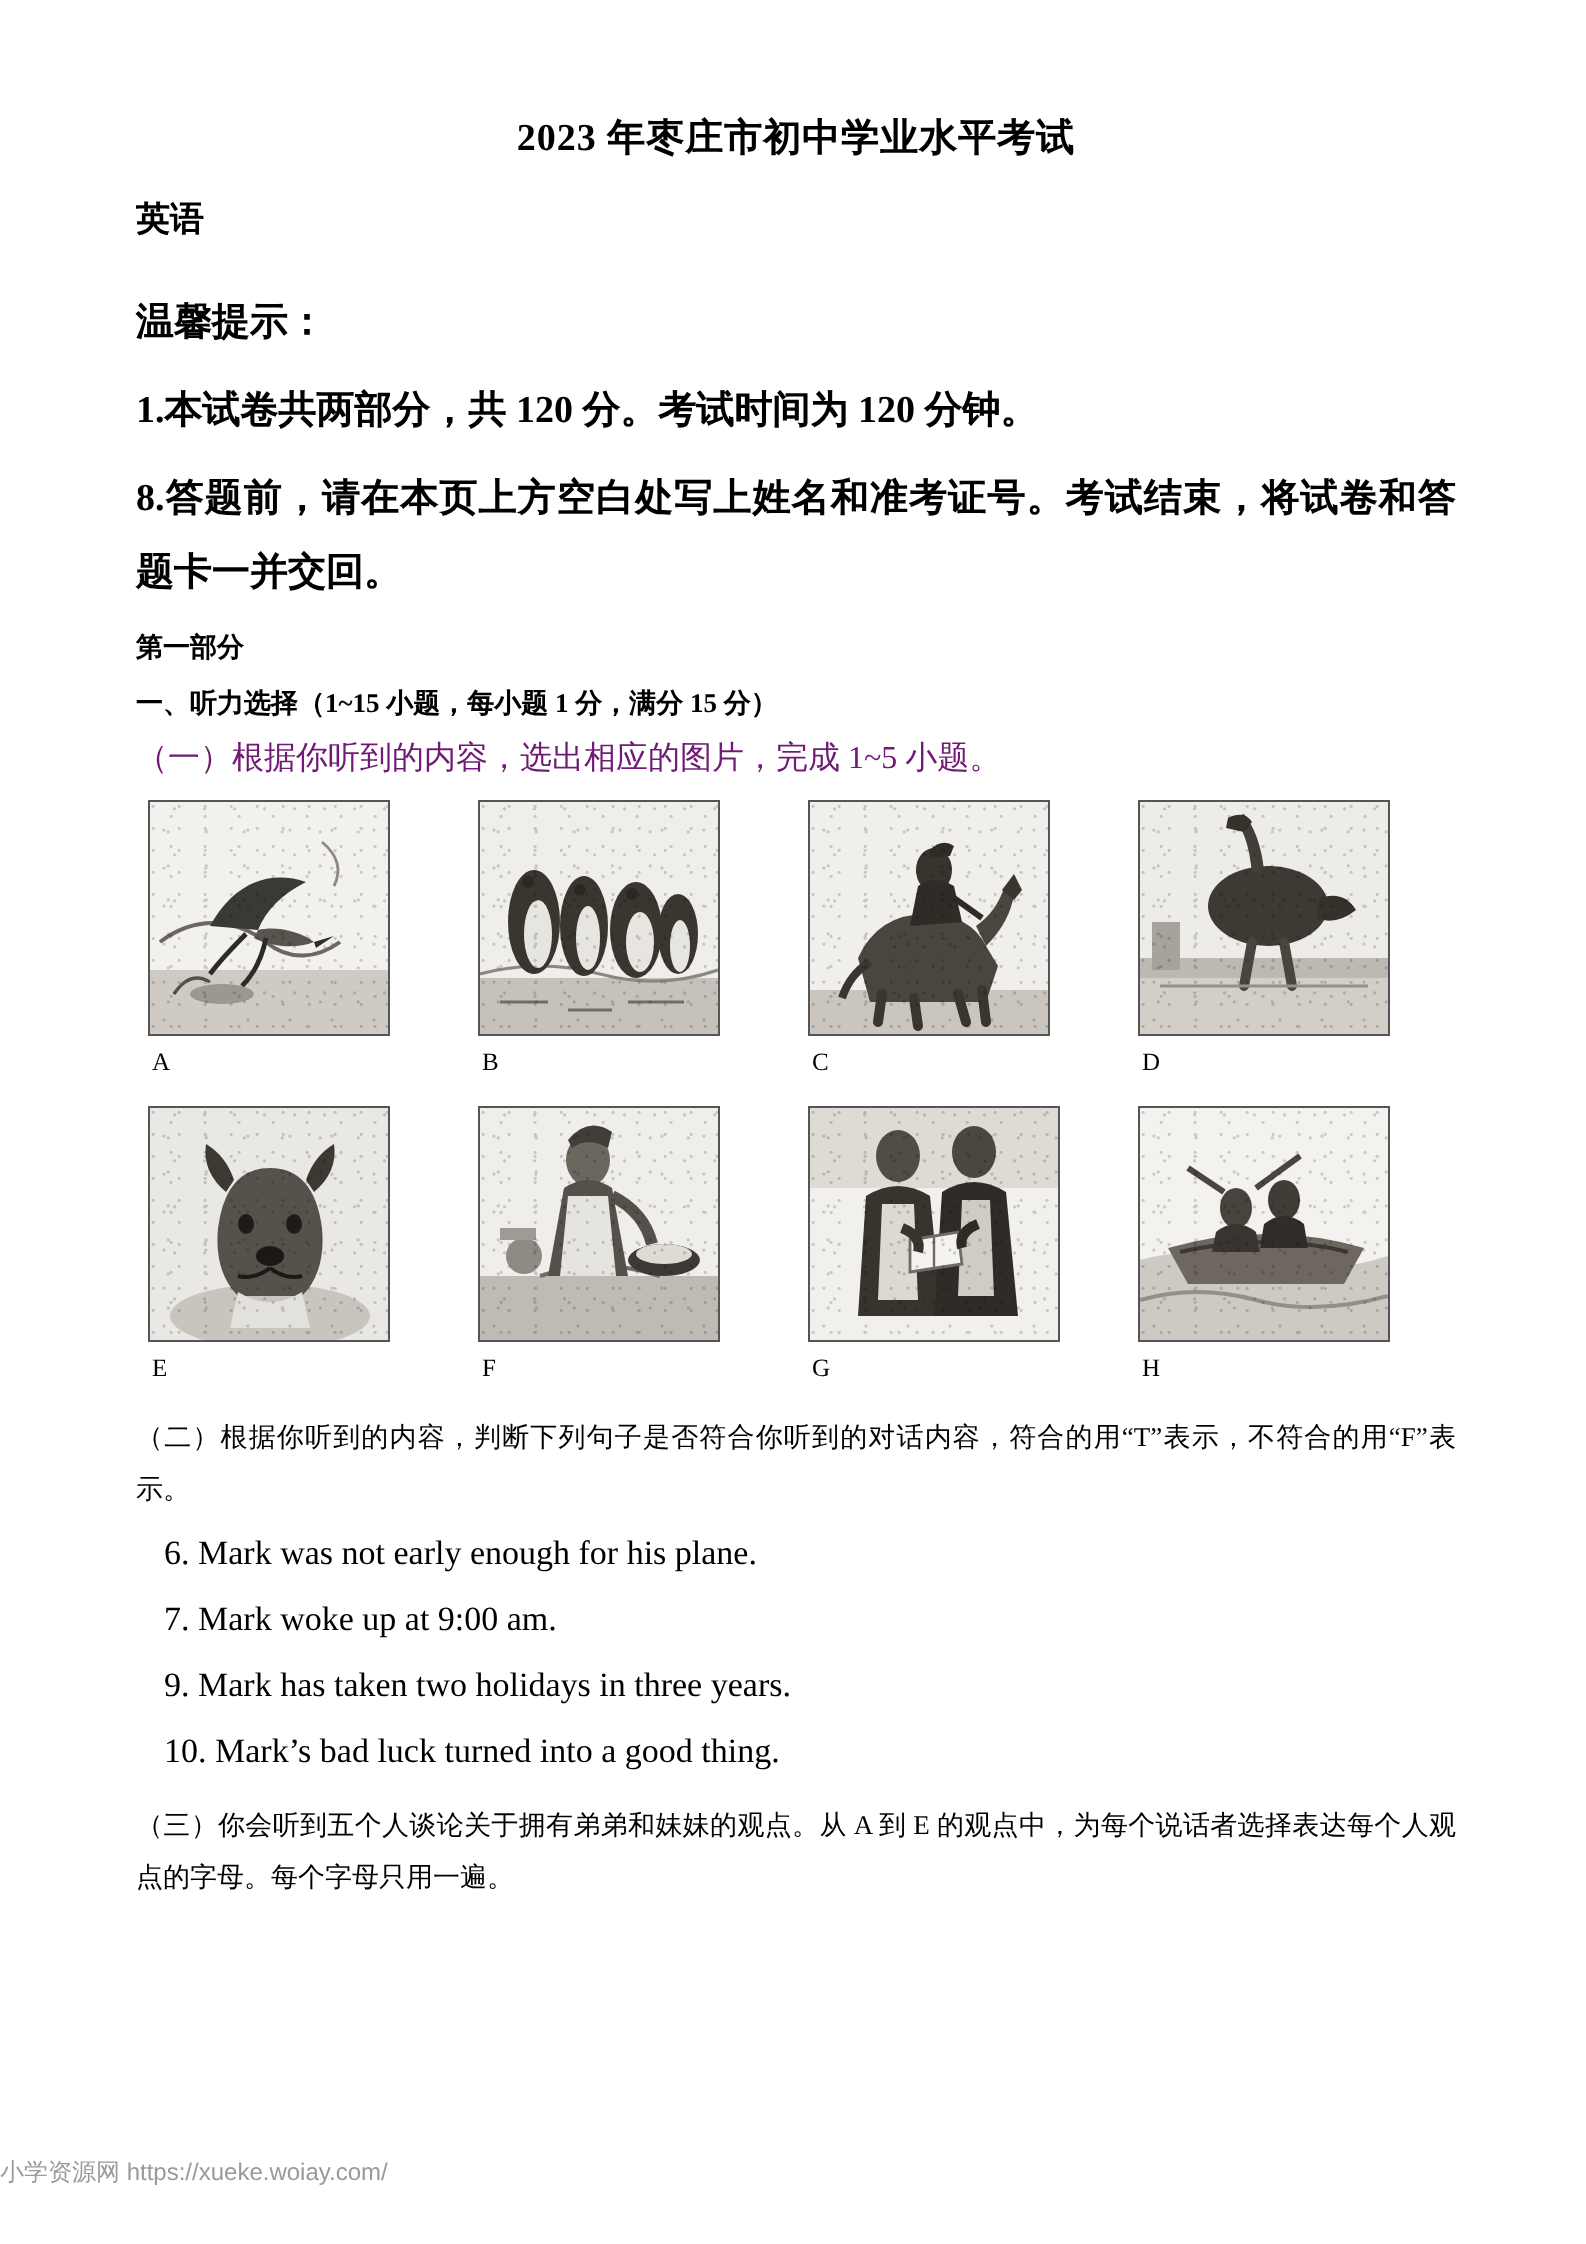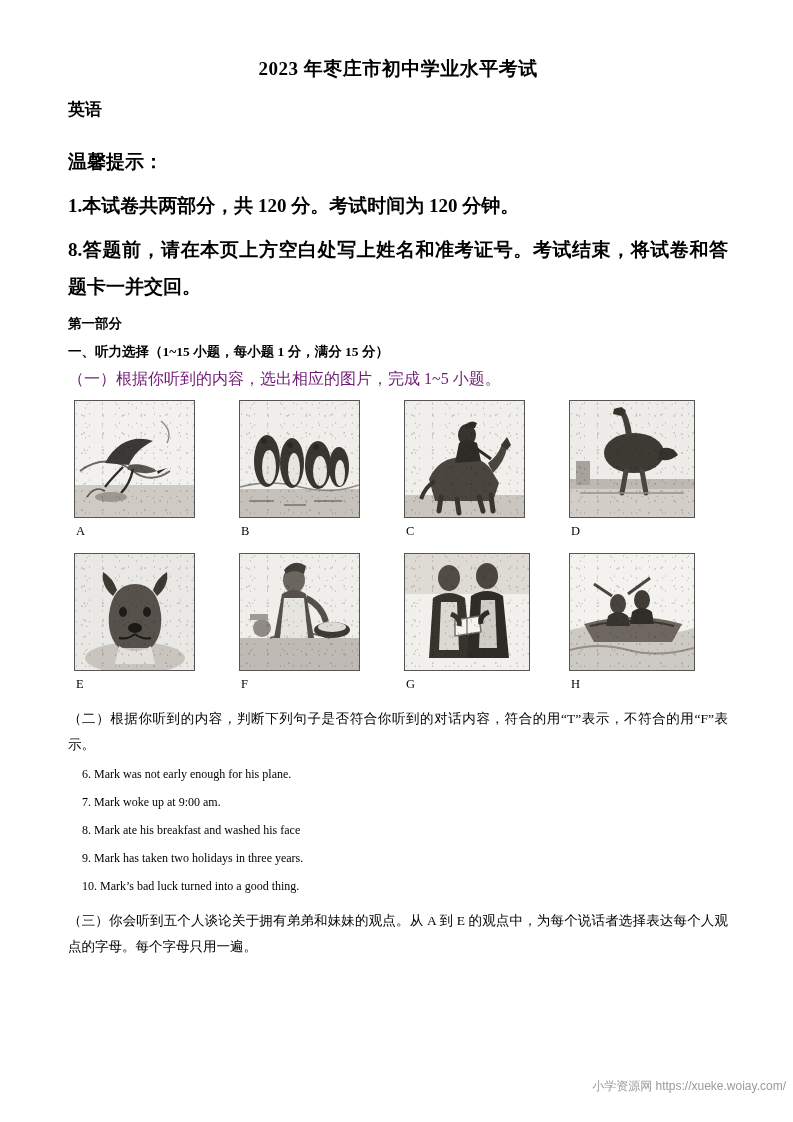--- a/index.html
+++ b/index.html
@@ -88,37 +88,37 @@
   }
   .img-label {
     font-size: 12.5px;
     margin: 6px 0 0 8px;
     font-family: "Liberation Serif", serif;
   }
   .row2 .img-box {
     height: 116px;
   }
   .sentence {
-    font-size: 12px;
+    font-size: 17px;
     margin: 0 0 13px 14px;
     font-family: "Liberation Serif", serif;
   }
   .inst-block {
     font-size: 13.5px;
     font-weight: normal;
     line-height: 1.9;
     margin: 14px 0 10px 0;
     text-align: justify;
   }
   .footer {
     position: absolute;
     left: 0;
     right: 0;
     top: 1078px;
-    text-align: right;
+    text-align: left;
     font-size: 12px;
     color: #9a9a9a;
     font-family: "Liberation Sans", sans-serif;
   }
   
   .sk { width: 100%; height: 100%; display: block; }
   .noise {
     position: absolute;
     inset: 0;
     opacity: 0.16;
@@ -337,21 +337,20 @@
         </div>
         <div class="img-label">H</div>
       </div>
 
     </div>
 
     <p class="inst-block">（二）根据你听到的内容，判断下列句子是否符合你听到的对话内容，符合的用“T”表示，不符合的用“F”表示。</p>
 
     <p class="sentence">6. Mark was not early enough for his plane.</p>
     <p class="sentence">7. Mark woke up at 9:00 am.</p>
-    <p class="sentence">8. Mark ate his breakfast and washed his face</p>
     <p class="sentence">9. Mark has taken two holidays in three years.</p>
     <p class="sentence">10. Mark’s bad luck turned into a good thing.</p>
 
     <p class="inst-block" style="text-indent:0;">（三）你会听到五个人谈论关于拥有弟弟和妹妹的观点。从 A 到 E 的观点中，为每个说话者选择表达每个人观点的字母。每个字母只用一遍。</p>
 
   </div>
 
   <div class="footer">小学资源网 https://xueke.woiay.com/</div>
 </div>
 

